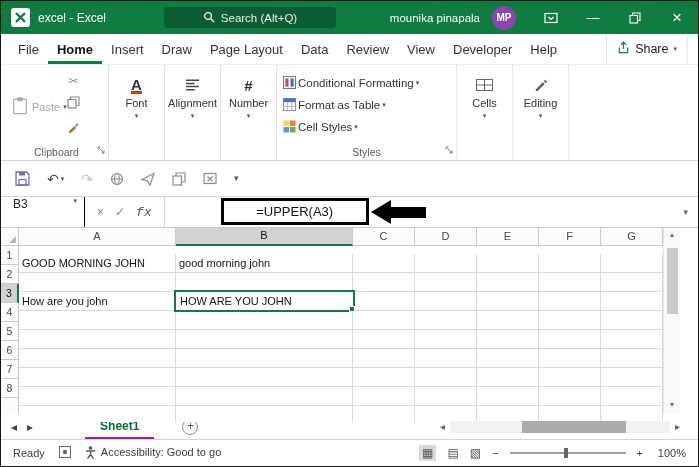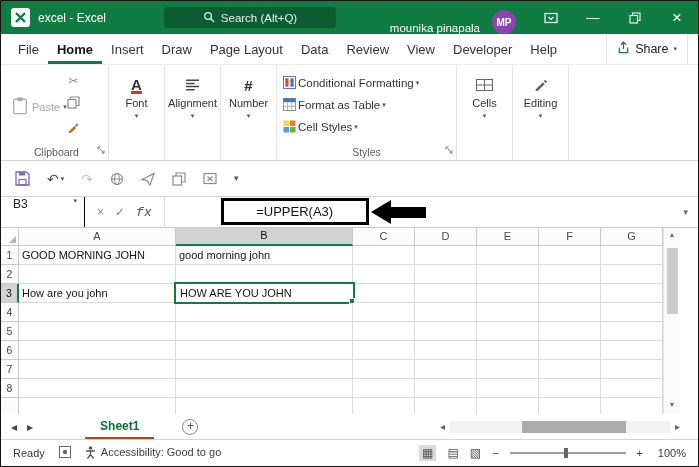--- a/index.html
+++ b/index.html
@@ -4,21 +4,21 @@
 <style>
 *{box-sizing:border-box;margin:0;padding:0}
 body{font-family:"Liberation Sans",sans-serif;background:#bfbfbf}
 .window{width:699px;height:467px;border:1px solid #141414;background:#fff;display:flex;flex-direction:column;overflow:hidden;position:relative}
 
 
 .titlebar{height:33px;background:#107C41;color:#fff;display:flex;align-items:center;flex-shrink:0;position:relative;padding-left:10px}
 .appicon{width:19px;height:19px;background:#fff;border-radius:3px;display:flex;align-items:center;justify-content:center;margin-right:8px;flex-shrink:0}
 .wintitle{font-size:12px;white-space:nowrap}
 .searchbox{position:absolute;left:163px;top:6px;width:172px;height:21px;background:#0c5c31;border-radius:4px;display:flex;align-items:center;justify-content:center;gap:6px;font-size:11.5px;color:#e9f3ed}
-.tright{margin-left:auto;display:flex;align-items:flex-end;height:100%}
+.tright{margin-left:auto;display:flex;align-items:center;height:100%}
 .uname{font-size:11.5px;margin-right:12px;white-space:nowrap}
 .avatar{width:24px;height:24px;border-radius:50%;background:#8E44AD;color:#fff;font-size:10px;font-weight:700;display:flex;align-items:center;justify-content:center;margin-right:14px}
 .tbtn{width:42px;height:100%;display:flex;align-items:center;justify-content:center;font-size:13px;color:#fff}
 .tbtn.close{font-size:17px}
 
 
 .menubar{height:31px;display:flex;align-items:center;flex-shrink:0;padding:0 10px 0 8px;border-bottom:1px solid #ececec;font-size:13px;color:#333}
 .mtab{padding:0 9px;height:100%;display:flex;align-items:center}
 .mtab.active{font-weight:700;color:#141414;box-shadow:inset 0 -3px 0 #107C41}
 .share{margin-left:auto;display:flex;align-items:center;gap:5px;padding:15px 10px;border:1px solid #e6e6e6;border-radius:4px;font-size:12.5px;color:#222}
@@ -60,35 +60,35 @@
 .corner{position:absolute;left:0;top:0;width:18px;height:18px;background:#fbfbfb;border-right:1px solid #c9c9c9;border-bottom:1px solid #c9c9c9}
 .corner i{position:absolute;right:2px;bottom:2px;width:0;height:0;border-left:7px solid transparent;border-bottom:7px solid #b7b7b7}
 .colheads{position:absolute;left:18px;top:0;height:18px;display:flex}
 .ch{border-right:1px solid #c9c9c9;border-bottom:1px solid #c9c9c9;background:#fbfbfb;color:#474747;text-align:center;line-height:17px}
 .w-a{width:157px}.w-b{width:177px}.w-s{width:62px}
 .ch.sel{background:#d2d2d2;border-bottom:2px solid #107C41;line-height:15px;color:#111}
 .rowheads{position:absolute;left:0;top:18px;width:18px}
 .rh{height:19px;border-right:1px solid #c9c9c9;border-bottom:1px solid #c9c9c9;background:#fbfbfb;color:#474747;font-size:10.5px;display:flex;align-items:center;justify-content:center}
 .rh.sel{background:#d2d2d2;border-right:2px solid #107C41;color:#111}
 .rh.partial{height:16px;border-bottom:none}
-.gbody{position:absolute;left:18px;top:18px;width:644px;height:168px;border-right:1px solid #d9d9d9;background:repeating-linear-gradient(to bottom,#fff 0,#fff 18px,#d9d9d9 18px,#d9d9d9 19px)}
+.gbody{position:absolute;left:18px;top:26px;width:644px;height:168px;border-right:1px solid #d9d9d9;background:repeating-linear-gradient(to bottom,#fff 0,#fff 18px,#d9d9d9 18px,#d9d9d9 19px)}
 .vline{position:absolute;top:0;bottom:0;width:1px;background:#d9d9d9}
 .cell{position:absolute;height:18px;line-height:18px;white-space:nowrap;color:#141414}
 .ca1{left:3px;top:0}.cb1{left:160px;top:0}.ca3{left:3px;top:38px}
 .selbox{position:absolute;left:155px;top:36px;width:181px;height:22px;border:2px solid #107C41;background:#fff;line-height:18px;padding-left:4px;white-space:nowrap;color:#141414}
 .fill{position:absolute;right:-2px;bottom:-2px;width:6px;height:6px;background:#107C41;border:1px solid #fff}
 .vscroll{position:absolute;left:662px;top:0;width:17px;height:186px;background:#fafafa;border-left:1px solid #e4e4e4;text-align:center;font-size:7px;color:#707070}
 .vscroll .sarr{display:block;line-height:14px}
 .vscroll .down{position:absolute;bottom:2px;left:0;right:0}
 .vthumb{position:absolute;left:3px;top:20px;width:11px;height:66px;background:#cacaca}
 
 
 .tabsrow{height:25px;flex-shrink:0;display:flex;align-items:center;padding-left:10px;background:#fff;font-size:12px}
 .tnav{color:#444;font-size:12px;margin-right:10px}
-.sheettab{margin-left:42px;height:100%;display:flex;align-items:center;padding:0 15px;color:#0e6b39;font-weight:700;border-bottom:2px solid #c2410c}
+.sheettab{margin-left:42px;height:100%;display:flex;align-items:center;padding:0 15px;color:#0e6b39;font-weight:700;border-bottom:2px solid #a21caf}
 .addsheet{margin-left:28px;width:16px;height:16px;border:1px solid #8a8a8a;border-radius:50%;color:#555;font-size:12px;line-height:13px;text-align:center}
 .hscroll{margin-left:auto;margin-right:18px;display:flex;align-items:center;gap:5px;width:240px;color:#666;font-size:10px}
 .htrack{flex:1;height:12px;background:#f2f2f2;position:relative}
 .hthumb{position:absolute;left:72px;width:104px;height:12px;background:#ababab}
 
 
 .statusbar{height:27px;flex-shrink:0;display:flex;align-items:center;gap:14px;padding:0 12px;border-top:1px solid #d4d4d4;font-size:11px;color:#3b3b3b;background:#fff}
 .acc{display:flex;align-items:flex-start;gap:5px}
 .sright{margin-left:auto;display:flex;align-items:center;gap:11px}
 .view{font-size:12px;color:#555}

